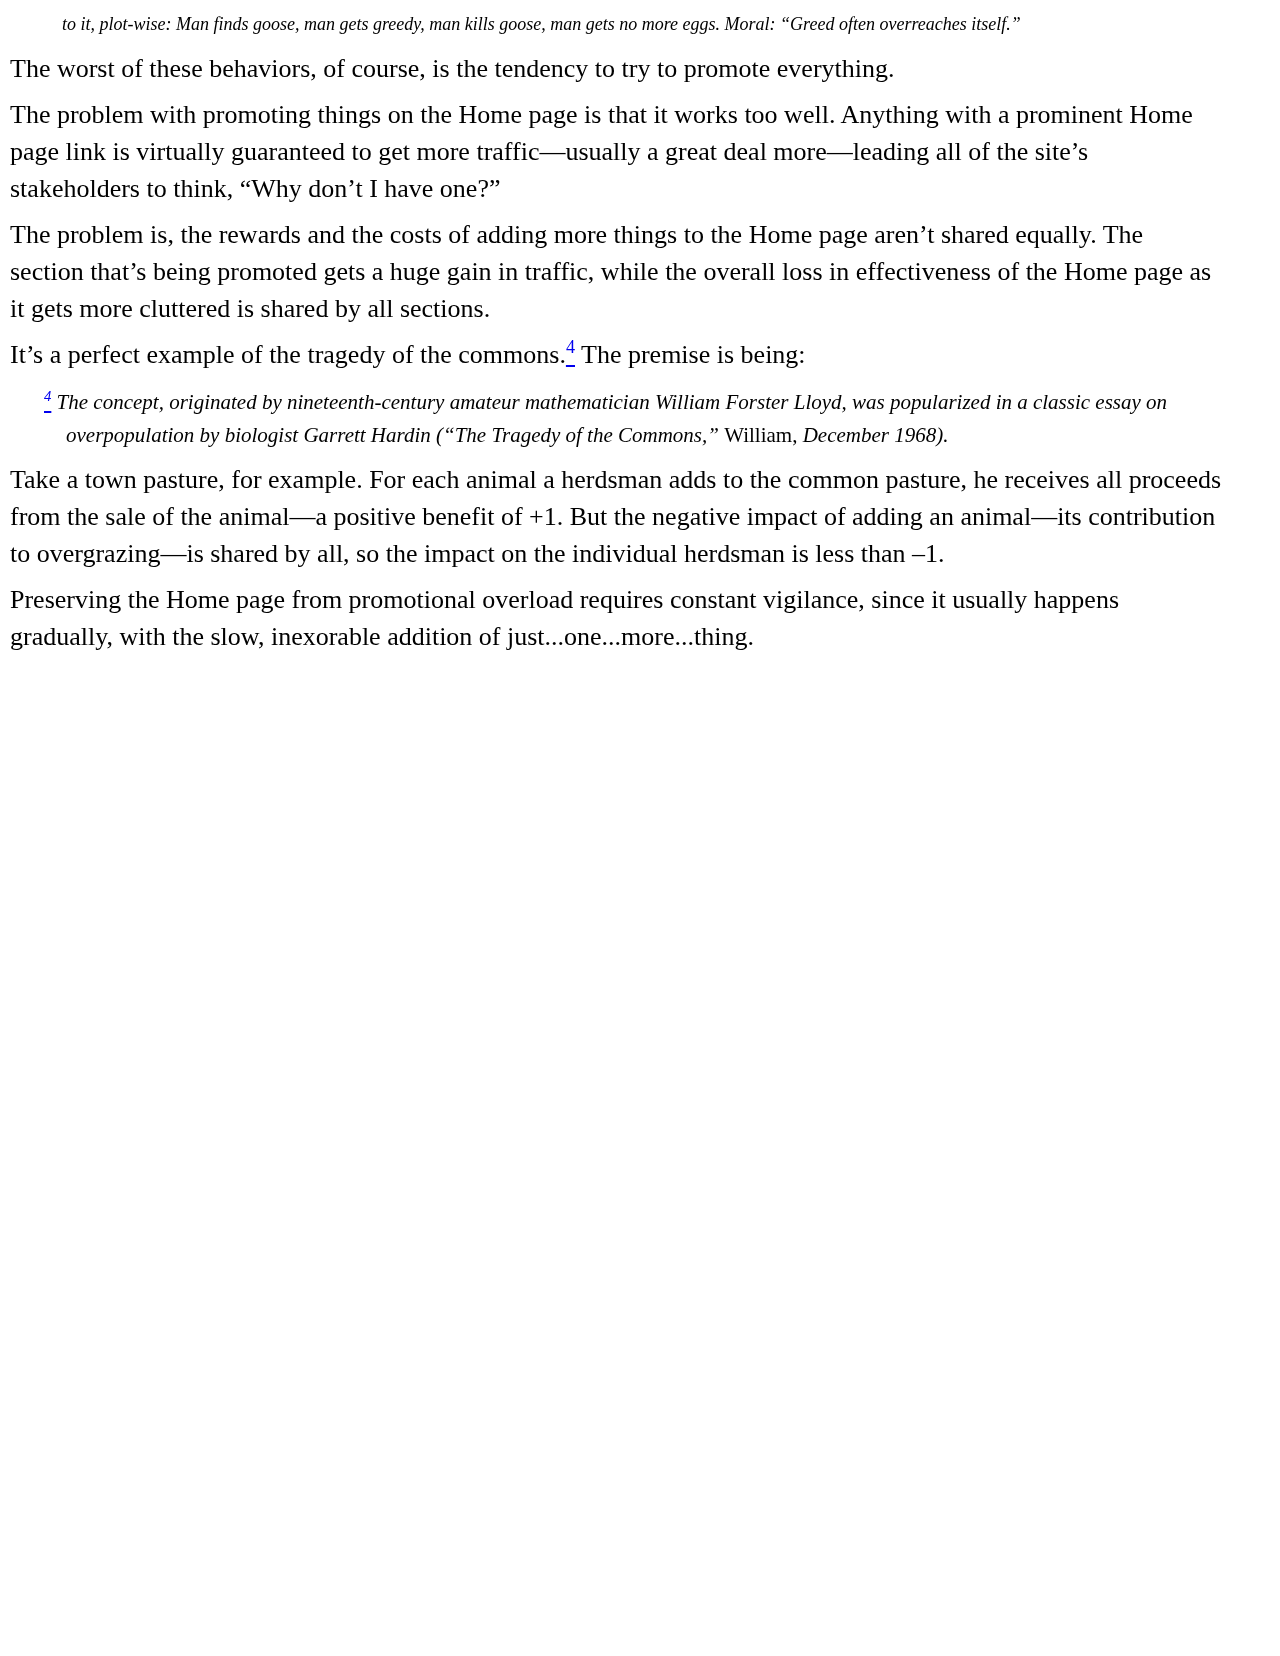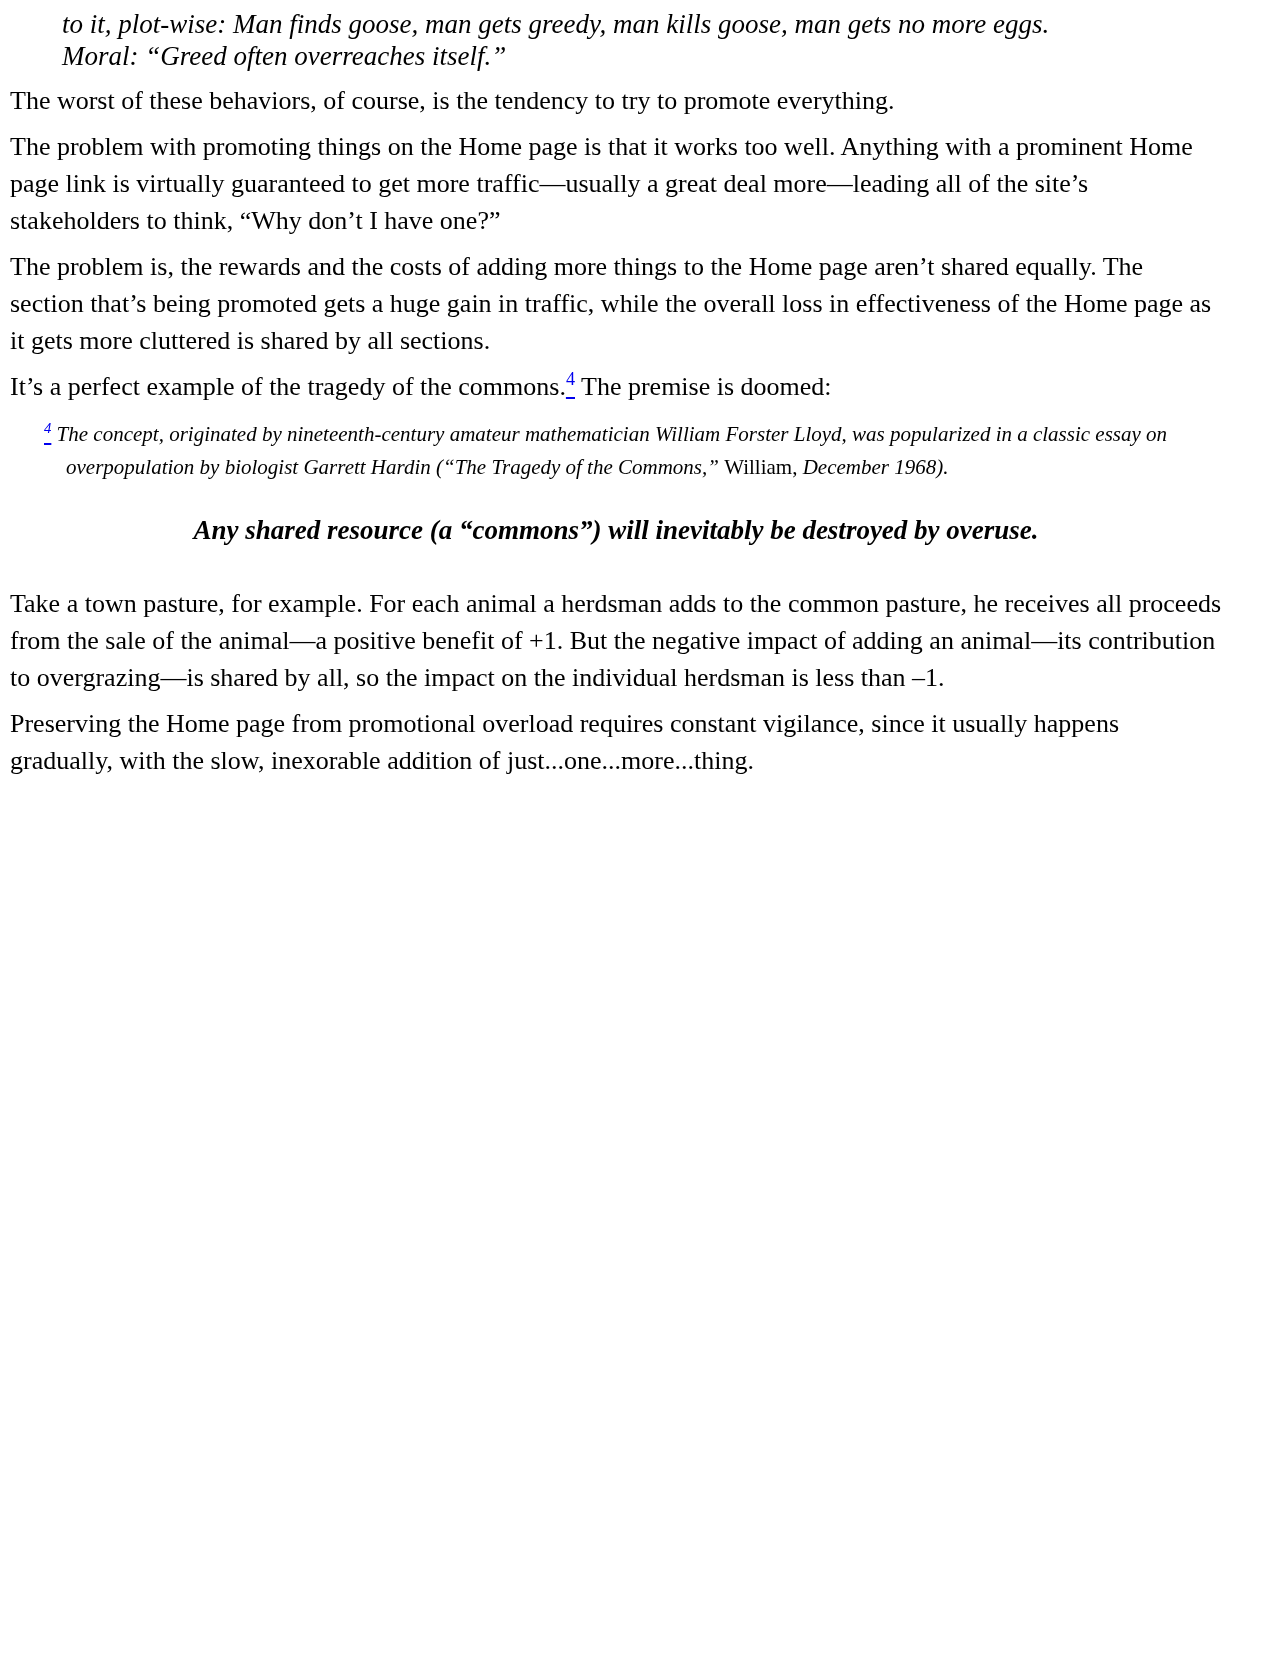--- a/index.html
+++ b/index.html
@@ -13,21 +13,21 @@
   }
   .page {
     width: 1280px;
     height: 1656px;
     padding: 6px 58px 0 10px;
     background: #ffffff;
   }
   
   .note {
     font-style: italic;
-    font-size: 27px;
+    font-size: 18px;
     line-height: 32px;
     margin: 2px 105px 4px 52px;
   }
   
   p.body {
     font-size: 26px;
     line-height: 37px;
     margin-top: 9px;
   }
   p.body:first-of-type { margin-top: 10px; }
@@ -67,25 +67,24 @@
 <div class="page">
 
   <div class="note">to it, plot-wise: Man finds goose, man gets greedy, man kills goose, man gets no more eggs. Moral: “Greed often overreaches itself.”</div>
 
   <p class="body">The worst of these behaviors, of course, is the tendency to try to promote everything.</p>
 
   <p class="body">The problem with promoting things on the Home page is that it works too well. Anything with a prominent Home page link is virtually guaranteed to get more traffic—usually a great deal more—leading all of the site’s stakeholders to think, “Why don’t I have one?”</p>
 
   <p class="body">The problem is, the rewards and the costs of adding more things to the Home page aren’t shared equally. The section that’s being promoted gets a huge gain in traffic, while the overall loss in effectiveness of the Home page as it gets more cluttered is shared by all sections.</p>
 
-  <p class="body"><span>It’s a perfect example of the tragedy of the commons.</span><a class="fnlink" href="#"><sup class="fn">4</sup></a><span> The premise is doomed:</span></p>
+  <p class="body"><span>It’s a perfect example of the tragedy of the commons.</span><a class="fnlink" href="#"><sup class="fn">4</sup></a><span> The premise is being:</span></p>
 
   <div class="footnote"><a class="fnlink" href="#"><sup class="fn">4</sup></a> <span>The concept, originated by nineteenth-century amateur mathematician William Forster Lloyd, was popularized in a classic essay on overpopulation by biologist Garrett Hardin (“The Tragedy of the Commons,” </span><span class="roman">William,</span><span> December 1968).</span></div>
 
-  <div class="axiom">Any shared resource (a “commons”) will inevitably be destroyed by overuse.</div>
 
   <p class="body">Take a town pasture, for example. For each animal a herdsman adds to the common pasture, he receives all proceeds from the sale of the animal—a positive benefit of +1. But the negative impact of adding an animal—its contribution to overgrazing—is shared by all, so the impact on the individual herdsman is less than –1.</p>
 
 
   <p class="body">Preserving the Home page from promotional overload requires constant vigilance, since it usually happens gradually, with the slow, inexorable addition of just...one...more...thing.</p>
 
 
 </div>
 
 </body></html>

